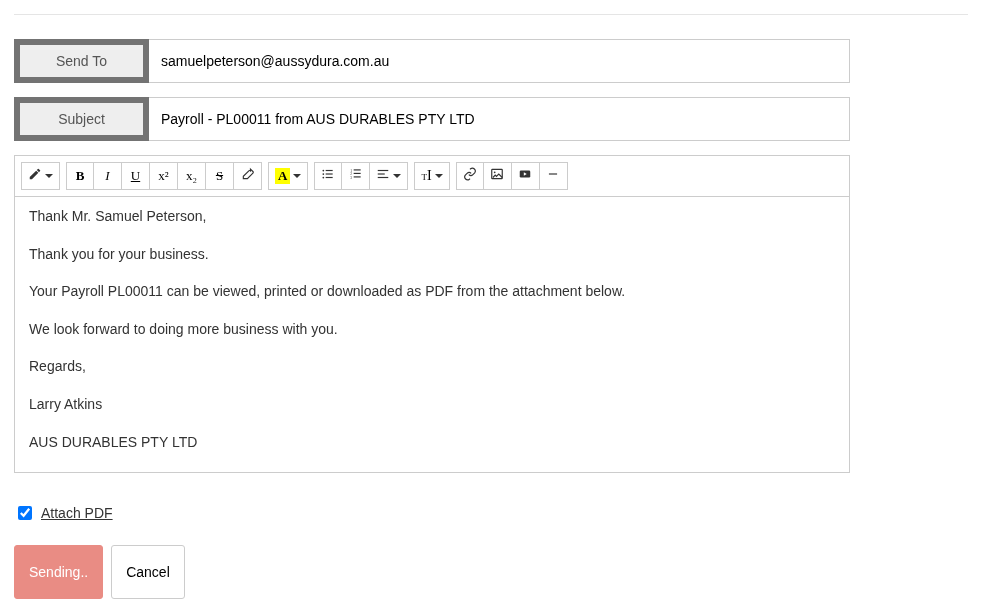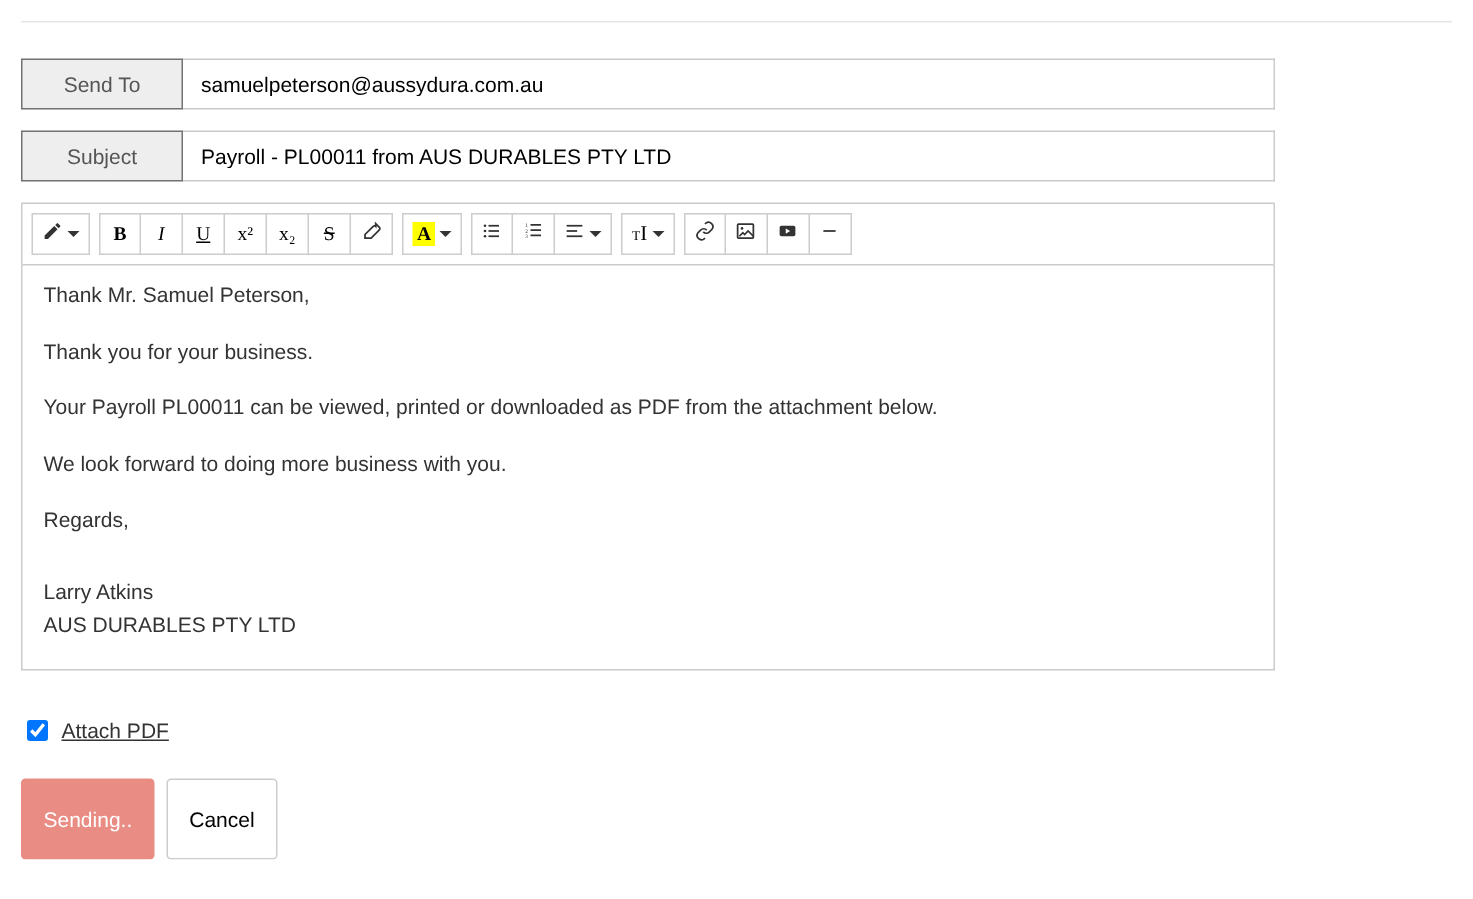--- a/index.html
+++ b/index.html
@@ -17,23 +17,23 @@
     }
     .top-divider {
       border-top: 1px solid #e5e5e5;
       margin: 14px 0 24px 0;
     }
     .field-row {
       display: flex;
       margin-bottom: 14px;
     }
     .field-label {
-      width: 108px;
+      width: 135px;
       background: #eee;
-      border: 1px solid #737373;
+      border: 6px solid #737373;
       padding: 8px 12px;
       text-align: center;
       color: #555;
       font-size: 14px;
     }
     .field-input {
       flex: 1;
       border: 1px solid #ccc;
       border-left: none;
       padding: 8px 12px;
@@ -253,22 +253,22 @@
           </span>
         </button>
       </div>
     </div>
 
     <div class="editor-body" contenteditable="true" style="">
       <p>Thank Mr. Samuel Peterson,</p>
       <p>Thank you for your business.</p>
       <p>Your Payroll PL00011 can be viewed, printed or downloaded as PDF from the attachment below.</p>
       <p>We look forward to doing more business with you.</p>
-      <p class="tight" style="margin-bottom:28px;">Regards,</p>
-      <p class="tight" style="margin-bottom:2px;">Larry Atkins</p>
+      <p class="tight" style="margin-bottom:18px;">Regards,</p>
+      <p class="tight" style="margin-bottom:18px;">Larry Atkins</p>
       <p class="tight" style="margin-bottom:0;">AUS DURABLES PTY LTD</p>
     </div>
   </div>
 
   <div class="chk-row">
     <input type="checkbox" checked="" style="">
     <span>Attach PDF</span>
   </div>
 
   <div class="actions">

